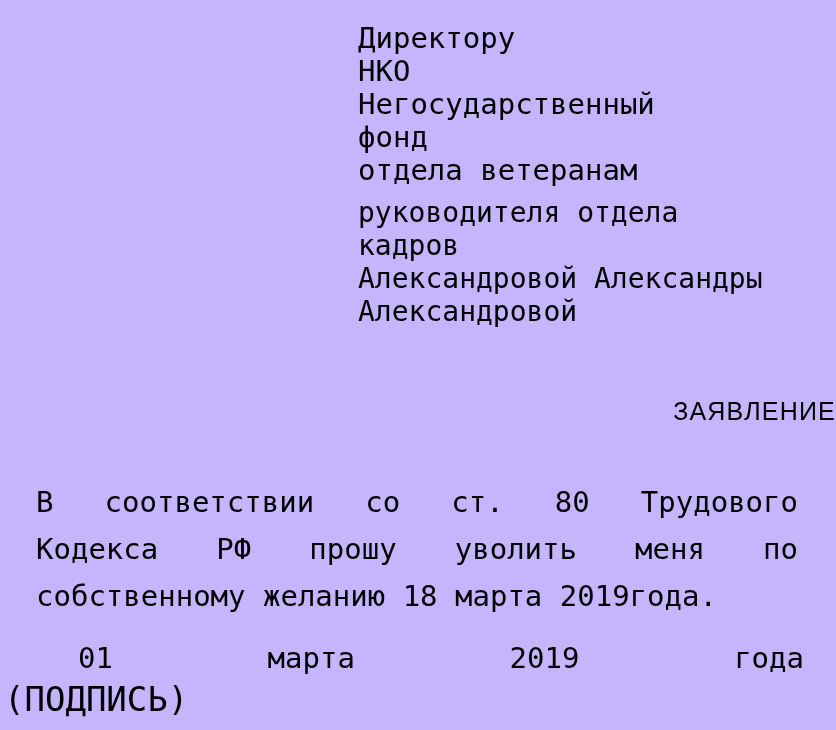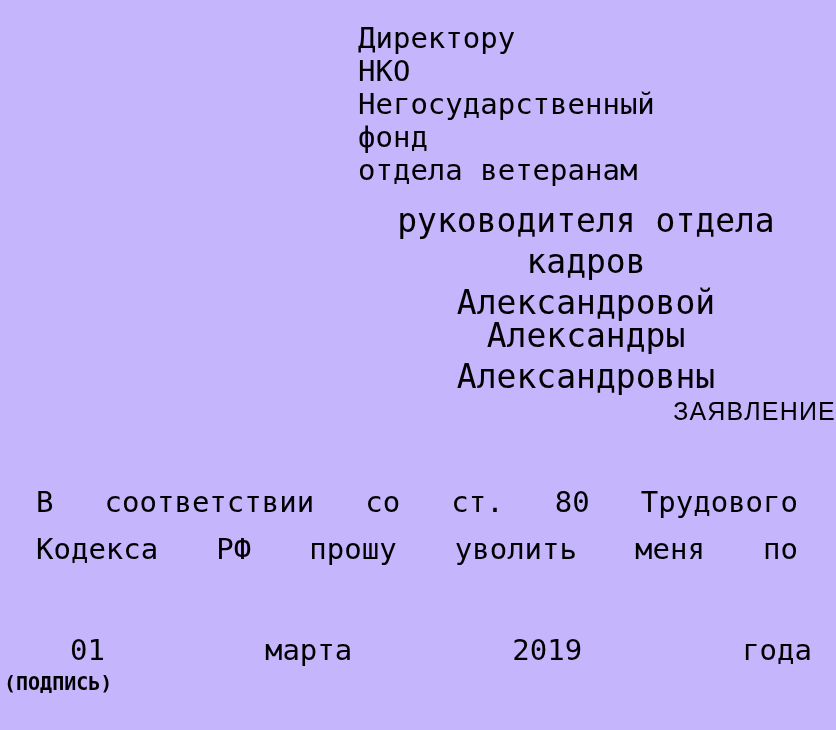--- a/index.html
+++ b/index.html
@@ -38,25 +38,25 @@
     text-align-last: justify;
   }
 
   .addressee-block-2 {
     position: absolute;
     left: 358px;
     top: 196px;
     width: 456px;
   }
   .addressee-block-2 .line {
-    font-size: 33px;
+    font-size: 28px;
     line-height: 33px;
-    text-align: center;
+    text-align: left;
     white-space: pre-wrap;
-    margin: 8px;
+    margin: 0;
   }
 
   
   .doc-title {
     position: absolute;
     left: 0;
     top: 396px;
     width: 836px;
     text-align: right;
     font-family: Liberation Sans, sans-serif;
@@ -91,56 +91,56 @@
     left: 22px;
     top: 634px;
     width: 790px;
   }
   .footer .date-line {
     font-size: 29px;
     line-height: 33px;
     text-align: justify;
     text-align-last: justify;
     white-space: pre-wrap;
-    margin: 0;
+    margin: 8px;
     padding-left: 48px;
   }
   .footer .signature-line {
-    font-size: 20px;
+    font-size: 34px;
     line-height: 33px;
     text-align: left;
     white-space: pre-wrap;
     margin: 0;
     margin-left: -18px;
-    font-weight: bold;
   }
 </style>
 </head>
 <body>
 
 <div class="page">
 
   <div class="addressee-block">
     <p class="line justify-full">Директору                       НКО</p>
     <p class="line justify-full">Негосударственный          фонд</p>
     <p class="line">отдела ветеранам</p>
   </div>
 
   <div class="addressee-block-2">
     <p class="line">руководителя отдела</p>
     <p class="line">кадров</p>
     <p class="line">Александровой Александры</p>
-    <p class="line">Александровны</p>
+    <p class="line">Александровой</p>
   </div>
 
   <div class="doc-title">ЗАЯВЛЕНИЕ</div>
 
   <div class="body-paragraph">
     <p class="line">В  соответствии  со  ст.  80  Трудового</p>
     <p class="line">Кодекса  РФ  прошу  уволить  меня  по</p>
+    <p class="line last">собственному желанию 18 марта 2019года.</p>
   </div>
 
   <div class="footer">
     <p class="date-line">01        марта        2019        года</p>
     <p class="signature-line">(ПОДПИСЬ)</p>
   </div>
 
 </div>
 
 </body></html>

